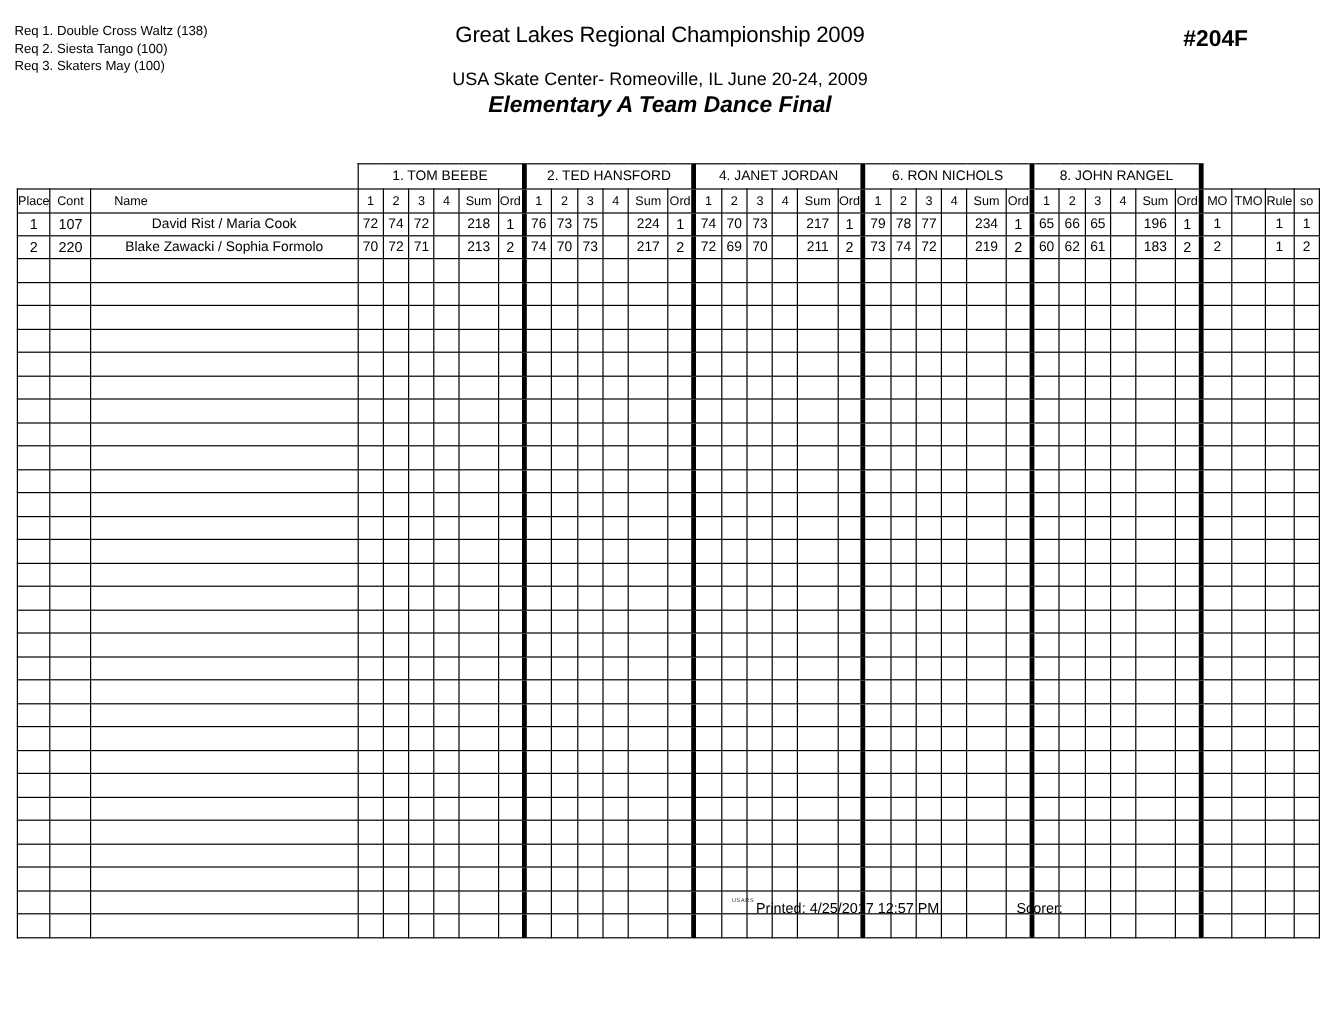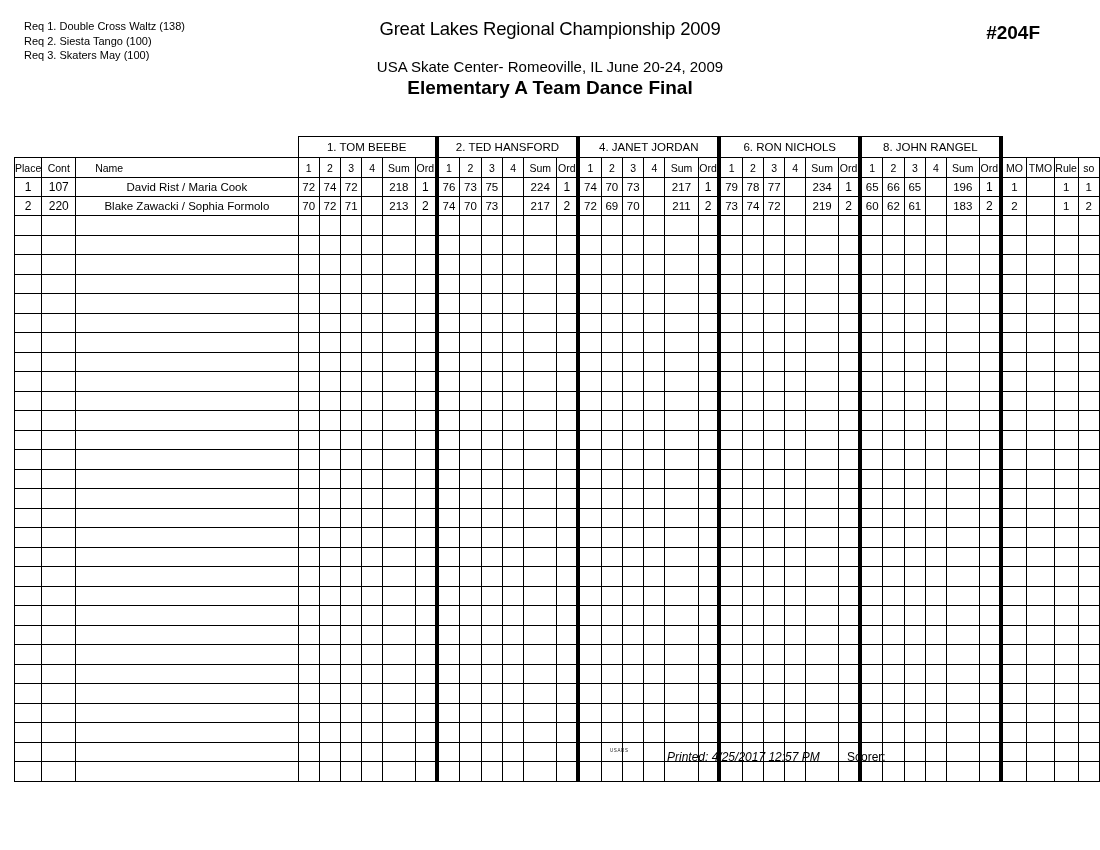--- a/index.html
+++ b/index.html
@@ -12,21 +12,21 @@
     height: 850px;
     position: relative;
     font-family: "Liberation Sans", sans-serif;
     color: #000000;
     overflow: hidden;
   }
 
   
   #reqs {
     position: absolute;
-    left: 24px;
+    left: 12px;
     top: 19px;
     font-size: 11px;
     line-height: 14.5px;
     white-space: nowrap;
   }
   #reqs .req-line { display: block; }
 
   
   #titleblock {
     position: absolute;
@@ -46,20 +46,21 @@
   #titleblock .t2 {
     font-size: 15px;
     display: block;
     margin-bottom: 4px;
   }
   #titleblock .t3 {
     font-size: 19px;
     font-weight: bold;
     display: block;
     margin-bottom: 4px;
+    font-style: italic;
   }
   #titleblock .t4 {
     font-size: 15.5px;
     display: block;
   }
 
   
   #eventno {
     position: absolute;
     right: 60px;
@@ -158,24 +159,23 @@
   #footer .tiny {
     position: absolute;
     left: 596px;
     top: -2px;
     font-size: 4.5px;
     letter-spacing: 0.6px;
     color: #222;
   }
   #footer .printed {
     position: absolute;
-    left: 653px;
+    left: 616px;
     top: 0;
     white-space: nowrap;
-    font-style: italic;
   }
   #footer .scorer {
     position: absolute;
     left: 833px;
     top: 0;
     white-space: nowrap;
   }
 </style>
 </head>
 <body>

